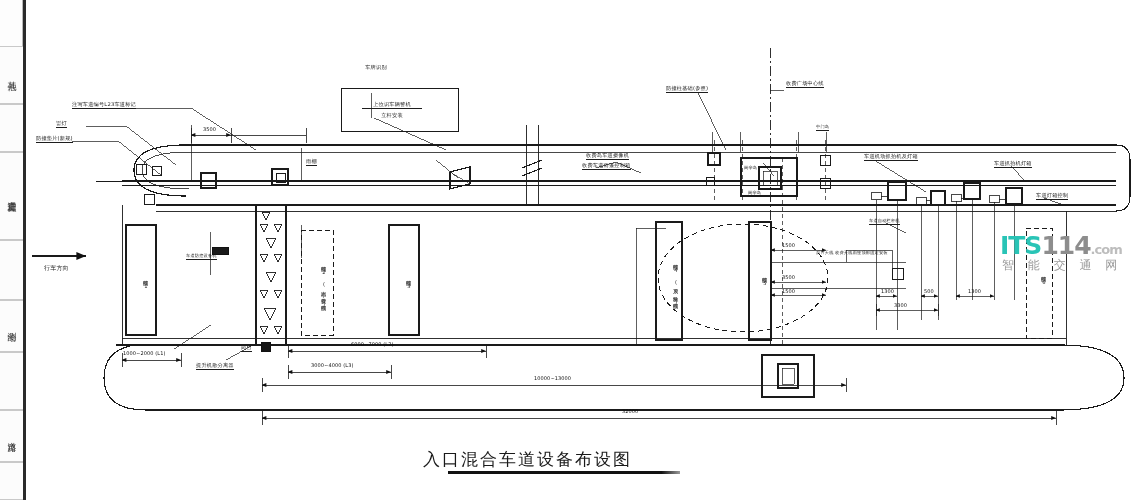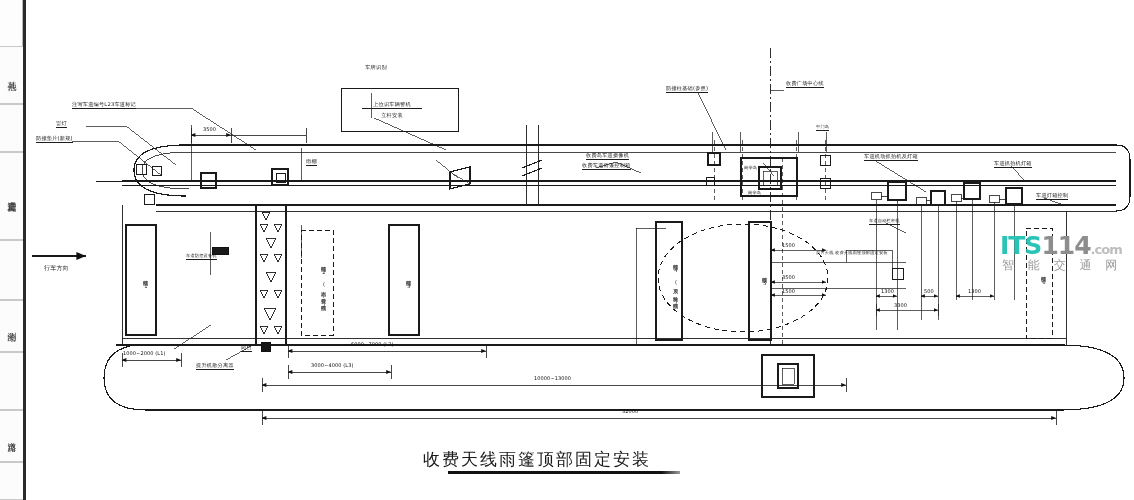--- a/index.html
+++ b/index.html
@@ -459,16 +459,16 @@
     <div class="lbl" style="left:18px;top:264px;font-size:6px;">行车方向</div>
 
   </div>
 
 
   <div class="wm">
     <div class="wm-its"><span class="t1">ITS</span><span class="t2">114</span><span class="t3">.com</span></div>
     <div class="wm-cn">智 能 交 通 网</div>
   </div>
 
-  <div class="title">收费天线雨篷顶部固定安装</div>
+  <div class="title">入口混合车道设备布设图</div>
   <div class="title-rule"></div>
 
 </div>
 
 </body></html>

